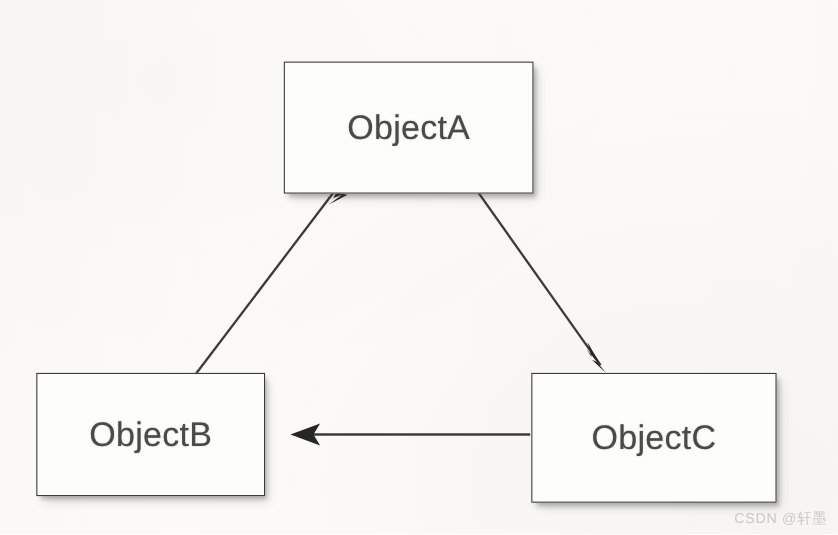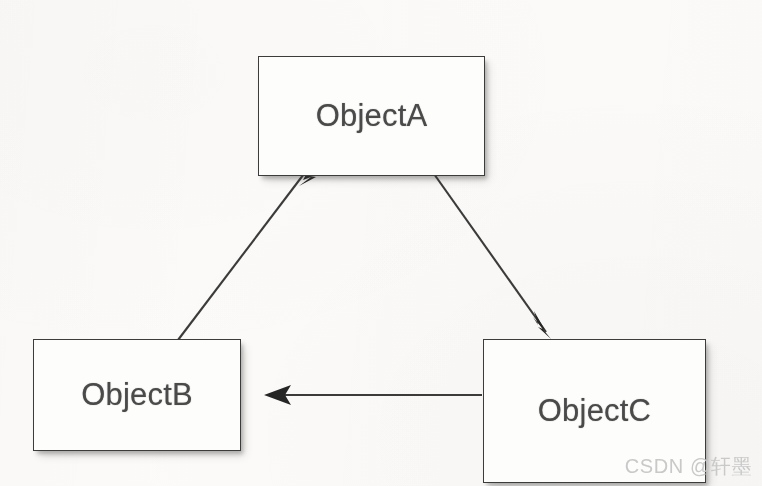--- a/index.html
+++ b/index.html
@@ -48,21 +48,21 @@
     font-weight: 400;
     color: #4a4a4a;
     letter-spacing: 0.2px;
     white-space: nowrap;
     
     text-shadow: 0 0 1.1px rgba(80,80,80,0.55);
   }
 
   #box-a { left: 258px; top: 36px;  width: 227px; height: 120px; margin-top: 20px; }
   #box-b { left: 33px;  top: 339px; width: 208px; height: 112px; }
-  #box-c { left: 483px; top: 339px; width: 223px; height: 144px; }
+  #box-c { left: 483px; top: 339px; width: 223px; height: 118px; }
 
   #edges-layer {
     position: absolute;
     left: 0; top: 0;
     width: 762px;
     height: 486px;
     pointer-events: none;
   }
 
   .edge-line {
@@ -75,21 +75,21 @@
   .edge-head {
     fill: #262626;
     stroke: none;
   }
 
   #watermark {
     position: absolute;
     right: 10px;
     bottom: 6px;
     font-family: "Liberation Sans", sans-serif;
-    font-size: 20px;
+    font-size: 13px;
     color: #c9c9c9;
     letter-spacing: 0.6px;
     white-space: nowrap;
     user-select: none;
   }
 </style>
 </head>
 <body>
 
 <div id="canvas">

